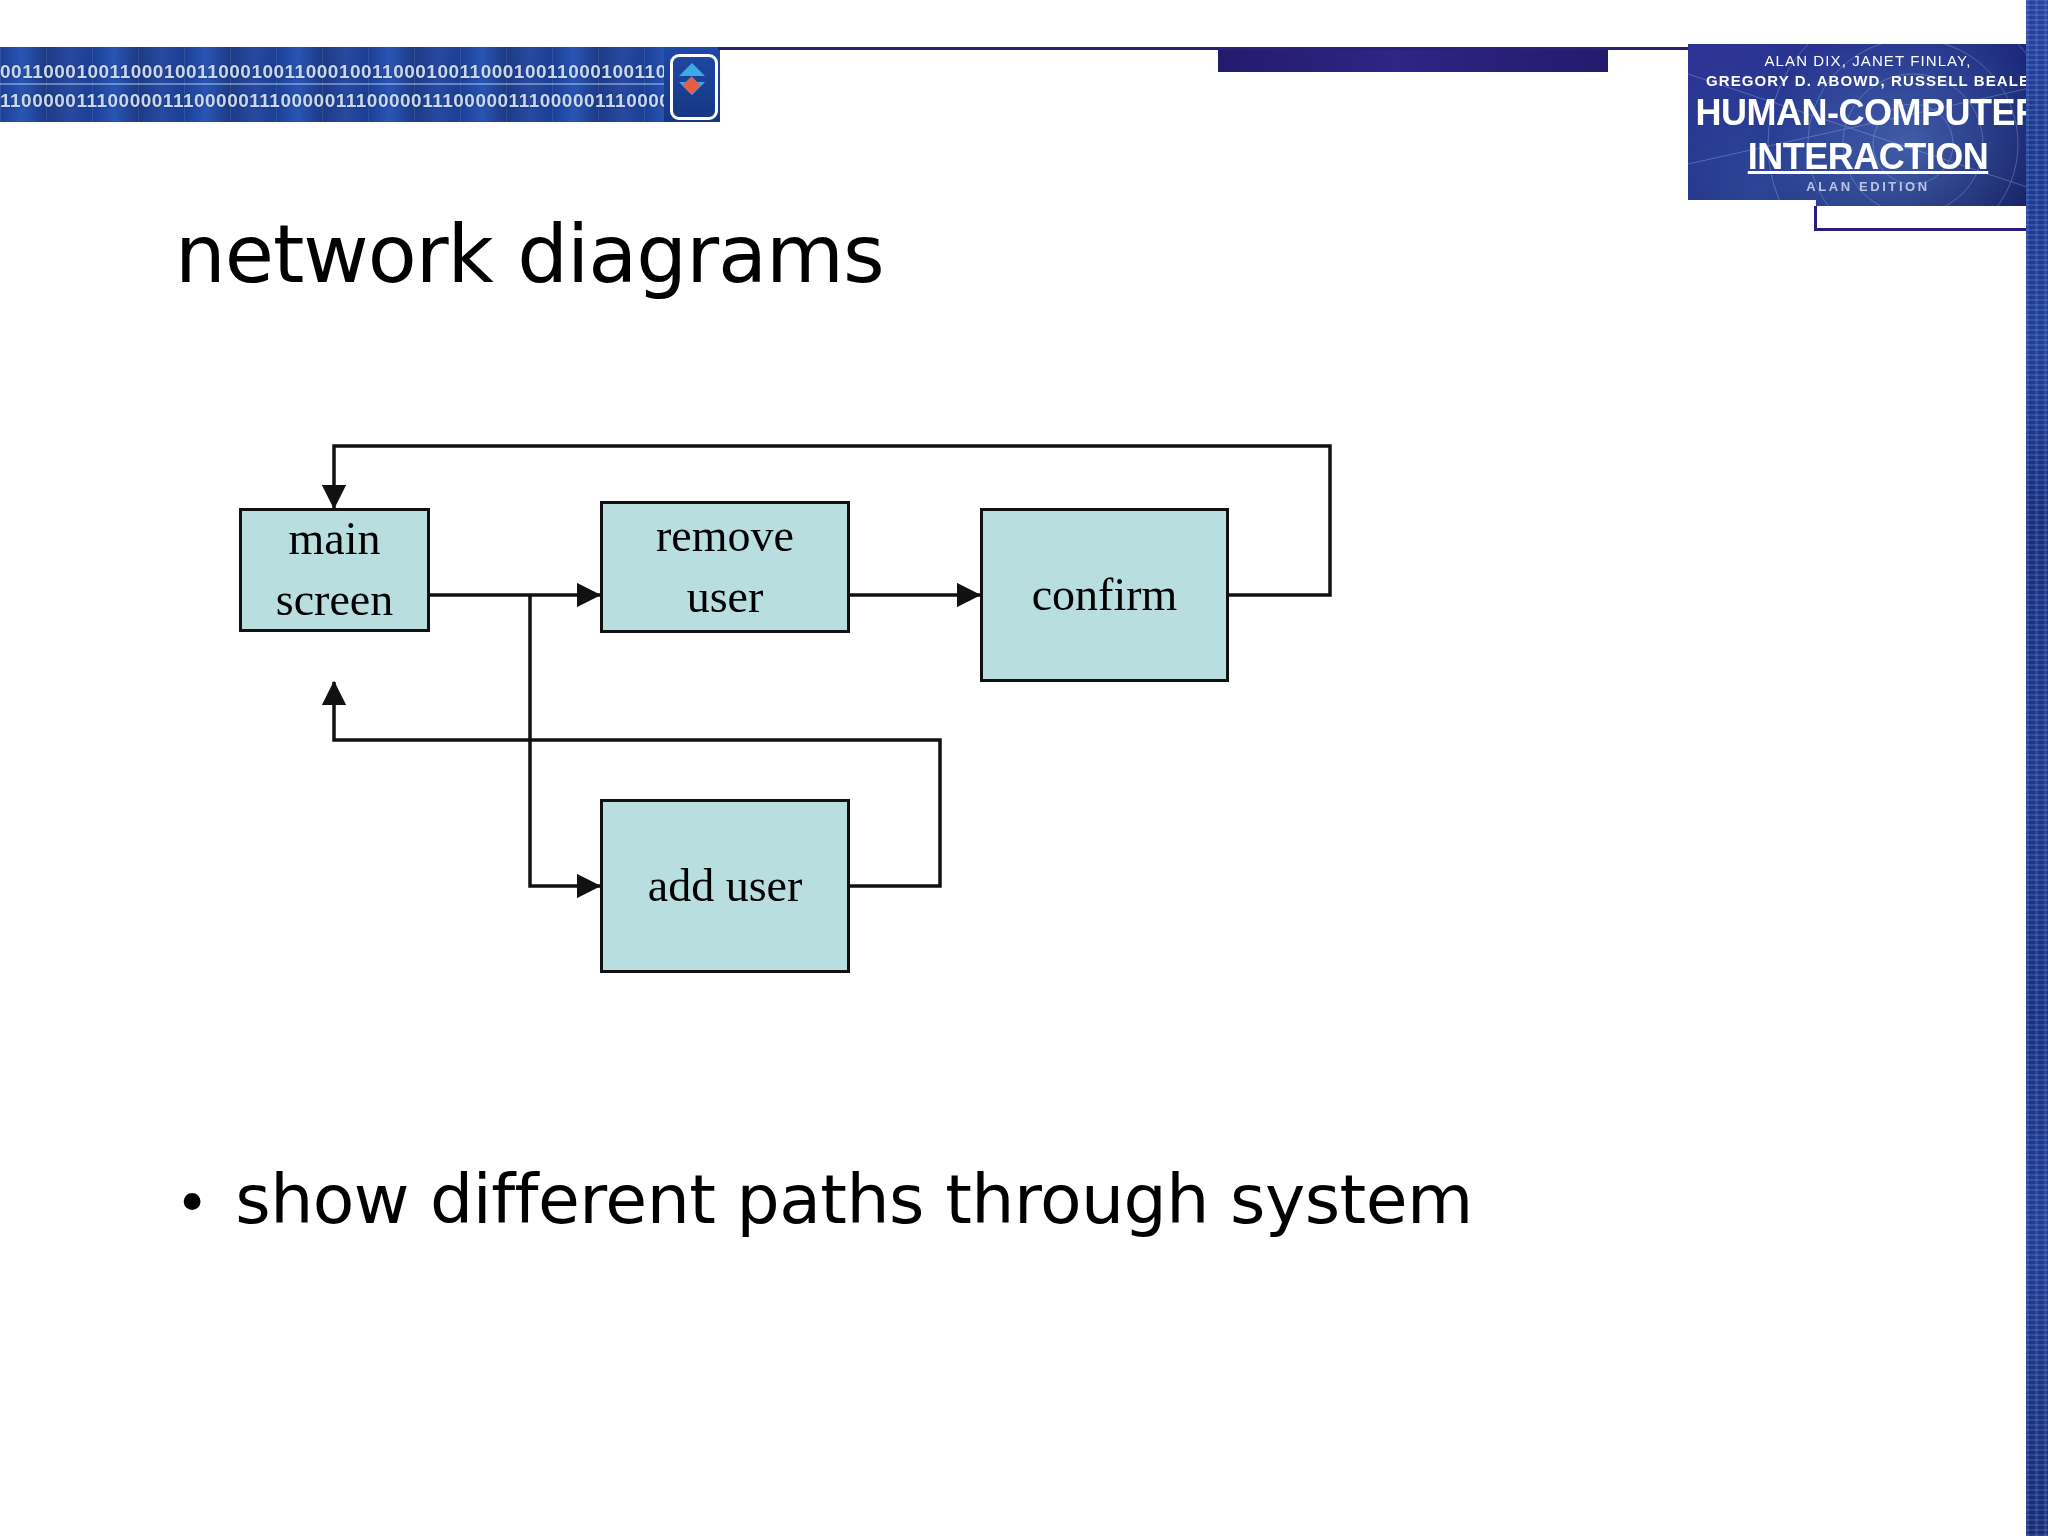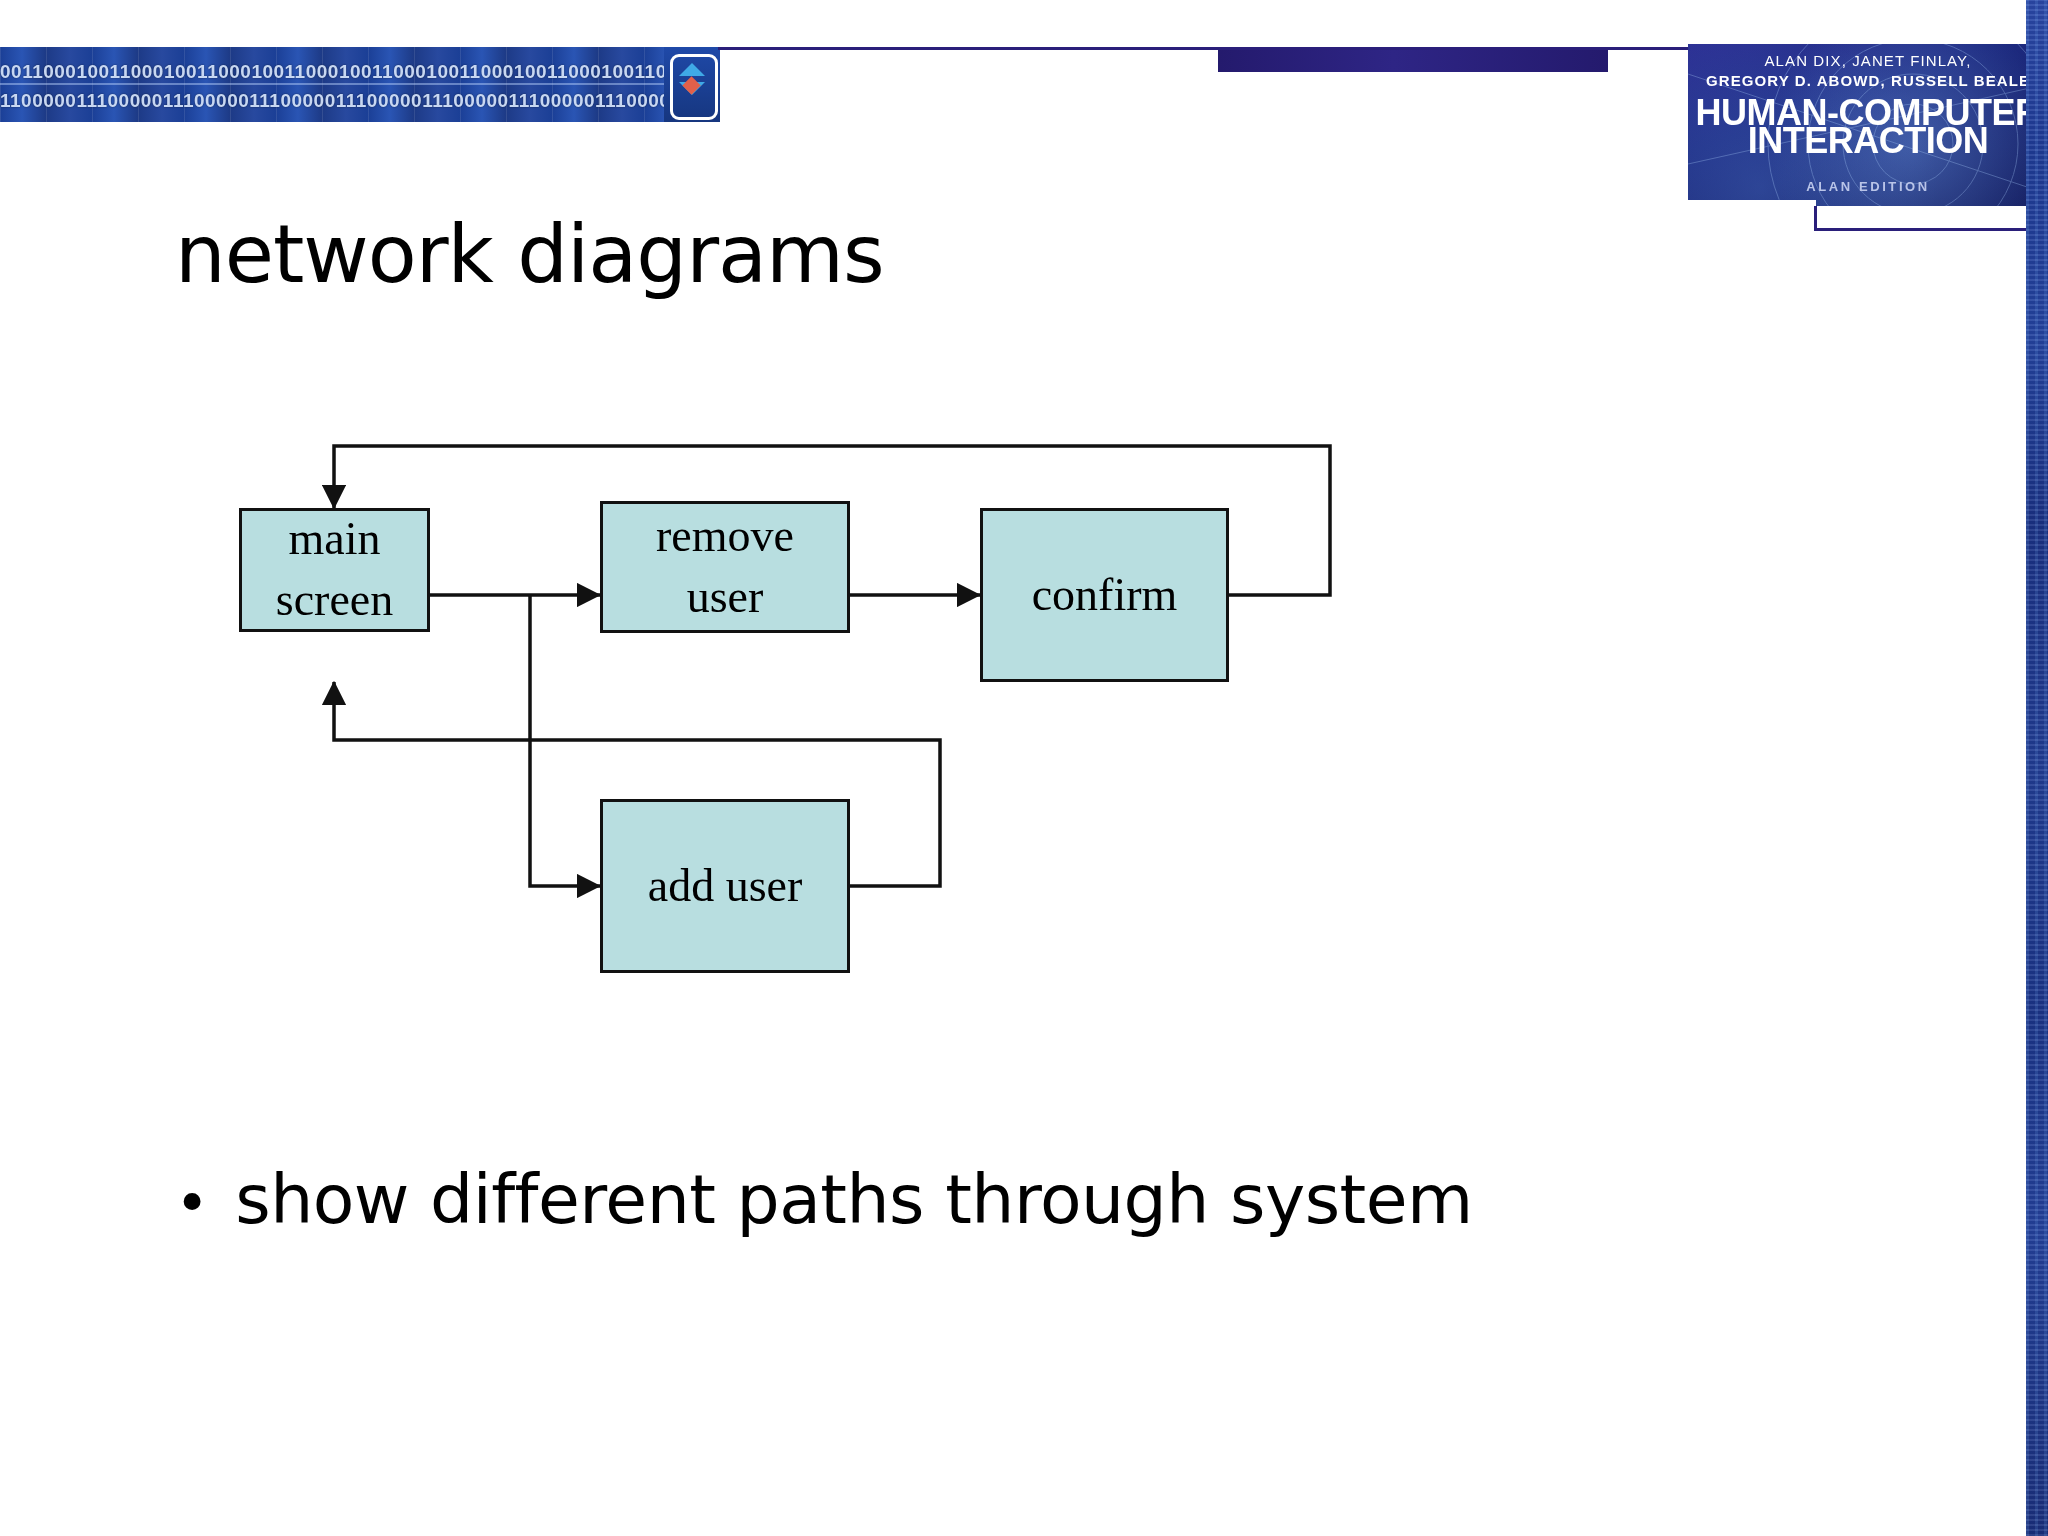--- a/index.html
+++ b/index.html
@@ -85,21 +85,21 @@
   .book-line {
     position: absolute; width: 100%; text-align: center; color: #ffffff;
     font-family: "Liberation Sans", sans-serif; white-space: nowrap;
   }
   #book-authors-1 { top: 8px;  font-size: 15px; font-weight: 400; letter-spacing: 1.1px; }
   #book-authors-2 { top: 28px; font-size: 15px; font-weight: 700; letter-spacing: 1.1px; }
   #book-title-1 {
     top: 48px; font-size: 36px; font-weight: 700; letter-spacing: -0.5px;
   }
   #book-title-2 {
-    top: 76px; font-size: 36px; font-weight: 700; letter-spacing: -0.5px;
+    top: 92px; font-size: 36px; font-weight: 700; letter-spacing: -0.5px; text-decoration: underline;
   }
   #book-edition {
     top: 135px; font-size: 13px; font-weight: 700; letter-spacing: 2.6px;
     color: #b9c4e8;
   }
   
   #cover-notch {
     position: absolute; left: 1688px; top: 200px; width: 128px; height: 24px;
     background: #ffffff;
   }

